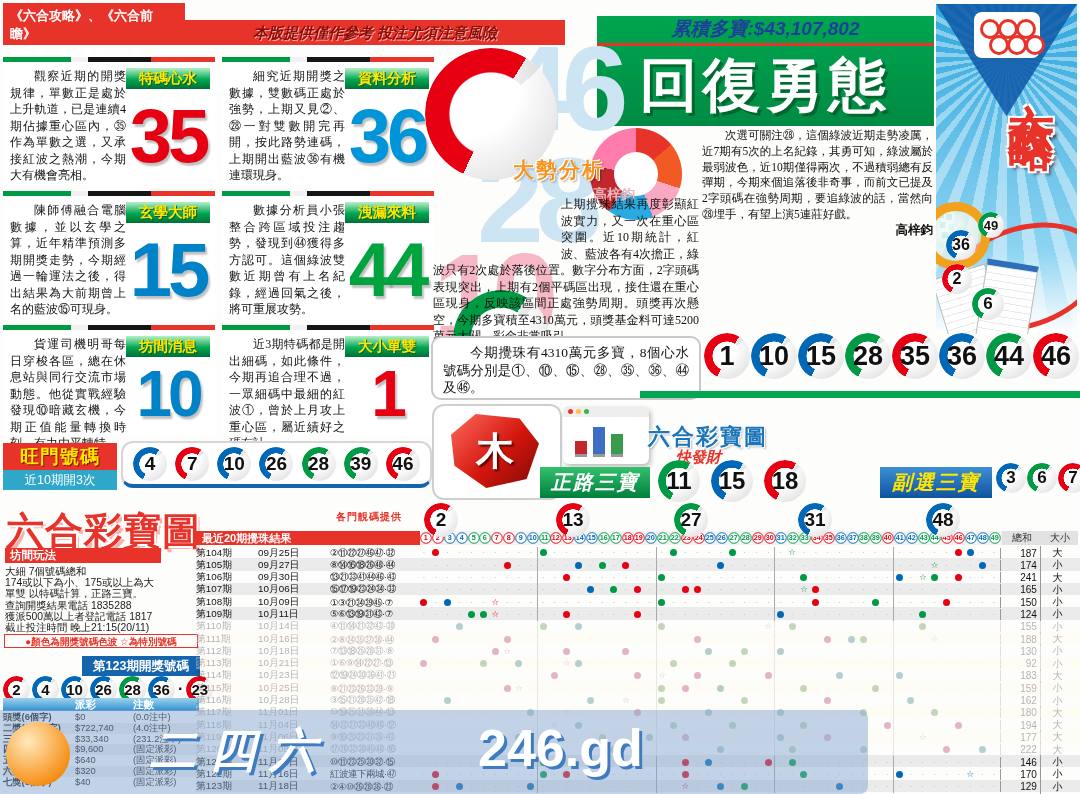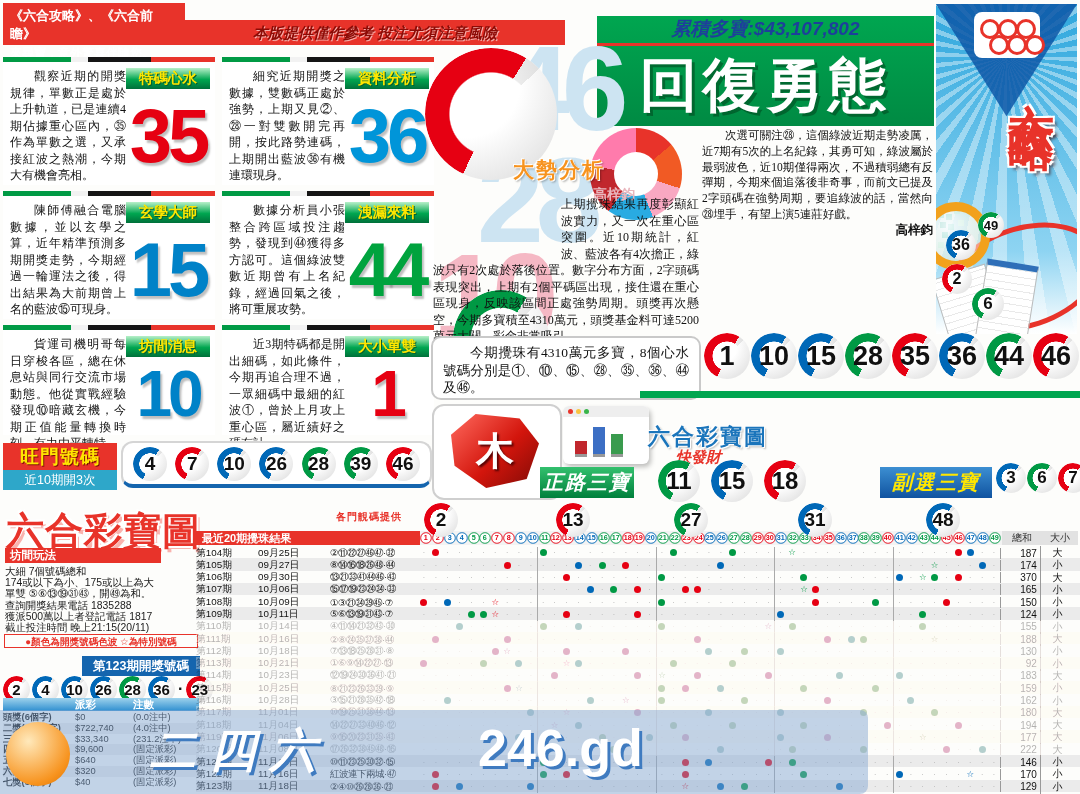--- a/index.html
+++ b/index.html
@@ -98,21 +98,21 @@
   #browser-icon .cols{display:flex;align-items:flex-end;gap:6px;padding:4px 0 0 12px;height:36px;}
   #browser-icon .cols b{width:12px;border-bottom:3px solid #999;}
   #fate-label{left:648px;top:422px;font-size:22px;font-weight:900;color:#1b75bb;letter-spacing:2px;
      text-shadow:-1px -1px 0 #fff,1px 1px 0 #fff,2px 2px 2px rgba(0,0,0,.25);}
   #fate-sub{left:676px;top:448px;font-size:15px;color:#e8332a;font-style:italic;font-weight:bold;}
   #fate-text{left:752px;top:400px;width:326px;height:76px;border:2px solid #c9c9c9;border-radius:10px;background:#fff;
      box-sizing:border-box;padding:5px 9px;font-size:12.3px;line-height:1.35;text-align:justify;text-indent:2em;}
 
   
   .tre-label{height:31px;font-size:20px;font-weight:900;font-style:italic;text-align:center;line-height:31px;letter-spacing:2px;}
-  #t1-label{left:540px;top:467px;width:94px;background:linear-gradient(180deg,#33c06e,#00803c);color:#fff;}
+  #t1-label{left:540px;top:467px;width:110px;background:linear-gradient(180deg,#33c06e,#00803c);color:#fff;}
   #t2-label{left:880px;top:467px;width:112px;background:linear-gradient(180deg,#3c8fd2,#1053a0);color:#ffe600;}
   #t1-balls{left:658px;top:460px;display:flex;gap:11px;}
   #t2-balls{left:996px;top:463px;display:flex;gap:1px;}
 
   
   #pb-title{left:6px;top:506px;font-size:38px;font-weight:900;color:#e8332a;letter-spacing:1px;
      text-shadow:-2px -2px 0 #fff,2px -2px 0 #fff,-2px 2px 0 #fff,3px 3px 0 #f9b3ae;}
   #rules-bar{left:5px;top:548px;width:156px;height:15px;background:#e8332a;color:#fff;font-size:11.5px;font-weight:bold;line-height:15px;padding-left:5px;box-sizing:border-box;}
   #rules{left:5px;top:566px;width:193px;font-size:10.4px;line-height:11.2px;color:#1a1a1a;}
   #rules div{white-space:nowrap;}
@@ -381,21 +381,21 @@
       <div class="ball" style="height: 30px; width: 30px; --c: #e60012;">
         <span style="font-size: 17px;">7</span>
       </div>
     </div>
 
   <div id="pb-title" class="abs">六合彩寶圖</div>
   <div id="rules-bar" class="abs">坊間玩法</div>
   <div id="rules" class="abs">
       <div>大細  7個號碼總和</div>
       <div>174或以下為小、175或以上為大</div>
-      <div>單雙  ⑤⑥⑬⑲㉛㊸，開㊾為和。</div>
+      <div>單雙  以特碼計算，正路三寶。</div>
       <div>查詢開獎結果電話  1835288</div>
       <div>獲派500萬以上者登記電話  1817</div>
       <div>截止投注時間  晚上21:15(20/11)</div>
     </div>
   <div id="note" class="abs">●顏色為開獎號碼色波 ☆為特別號碼</div>
   <div id="result-title" class="abs">第123期開獎號碼</div>
   <div id="result-balls" class="abs">
       <div class="ball" style="height: 27px; width: 27px; --c: #e60012;">
         <span style="font-size: 15px;">2</span>
       </div>
@@ -971,21 +971,21 @@
         </div>
         <div class="cell">
           <i class="tick" style="font-style: normal;">·</i>
         </div>
         <div class="cell">
           <i class="tick" style="font-style: normal;">·</i>
         </div>
         <div class="cell">
           <i class="tick" style="font-style: normal;">·</i>
         </div>
-        <span class="sum">370</span>
+        <span class="sum">241</span>
         <span class="siz">大</span>
       </div>
       <div class="rrow">
         <span class="per">第107期</span>
         <span class="dat">10月06日</span>
         <span class="cmb">⑮⑰⑲㉓㉔㉞·㉝</span>
         <div class="cell">
           <i class="tick" style="font-style: normal;">·</i>
         </div>
         <div class="cell">

